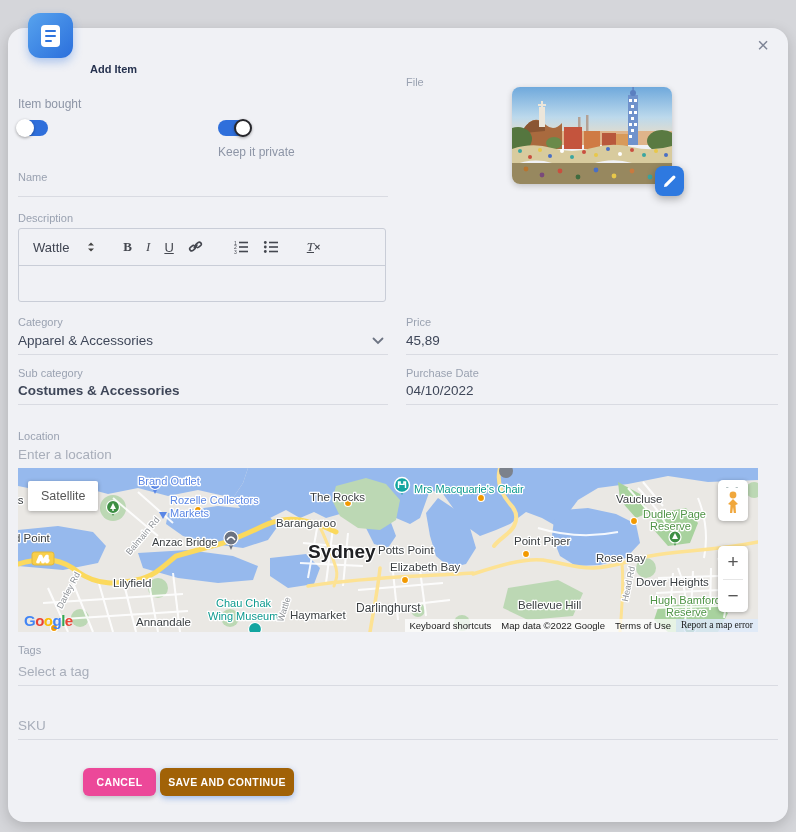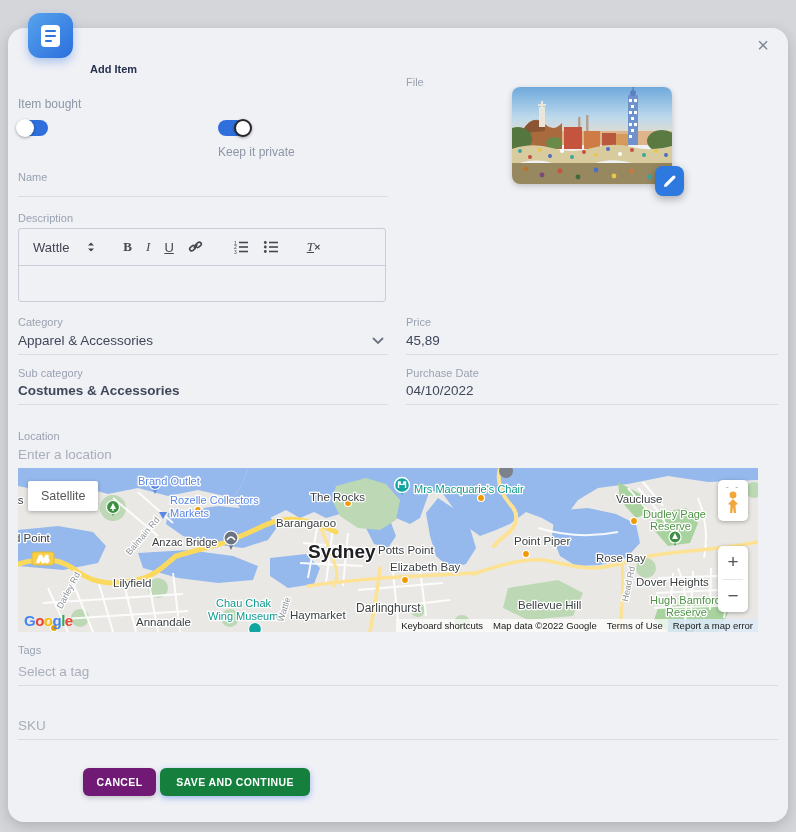--- a/index.html
+++ b/index.html
@@ -57,26 +57,26 @@
   .pegman-box { position:absolute; right:10px; top:12px; width:30px; height:41px; background:#fff; border-radius:5px;
     box-shadow:0 1px 4px rgba(0,0,0,.3); z-index:5; display:flex; flex-direction:column; align-items:center; cursor:pointer; }
   .peg-dashes { margin-top:4px; color:#9aa; font-size:9px; letter-spacing:2px; line-height:6px; }
   .zoom-box { position:absolute; right:10px; top:78px; width:30px; height:66px; background:#fff; border-radius:5px;
     box-shadow:0 1px 4px rgba(0,0,0,.3); z-index:5; display:flex; flex-direction:column; }
   .zoom-box .zb { flex:1; display:flex; align-items:center; justify-content:center; font-size:19px; color:#565656; cursor:pointer; }
   .zoom-box .zdiv { height:1px; background:#e6e6e6; margin:0 5px; }
   .glogo { position:absolute; left:6px; bottom:3px; font-size:15px; font-weight:bold; letter-spacing:-.5px; z-index:5; }
   .attrib { position:absolute; right:0; bottom:0; height:13px; display:flex; z-index:5; font-size:9.5px; color:#1a1a1a; }
   .attrib span { background:rgba(255,255,255,.72); padding:0 5px; line-height:13px; white-space:nowrap; }
-  .attrib .err { background:rgba(222,234,250,.85); }
+  .attrib .err { background:rgba(222,234,250,.85);font-family:Liberation Serif, serif; }
   
   .btn { position:absolute; top:740px; height:28px; border:none; border-radius:6px; color:#fff;
     font-family:"Liberation Sans",sans-serif; font-size:10.5px; font-weight:bold; letter-spacing:.4px; cursor:pointer; }
-  .btn.cancel { left:75px; width:73px; background:#701a75; box-shadow:0 2px 5px rgba(0,0,0,.2); }
-  .btn.save { left:152px; width:150px; background:#15803d; box-shadow:0 2px 6px rgba(46,111,217,.45); }
+  .btn.cancel { left:75px; width:73px; background:#ec4899; box-shadow:0 2px 5px rgba(0,0,0,.2); }
+  .btn.save { left:152px; width:134px; background:#a16207; box-shadow:0 2px 6px rgba(46,111,217,.45); }
 </style>
 </head>
 <body>
 
 <div class="dialog">
 
   <div class="hdr-icon">
     <div class="note-glyph">
         <i></i>
         <i></i>

